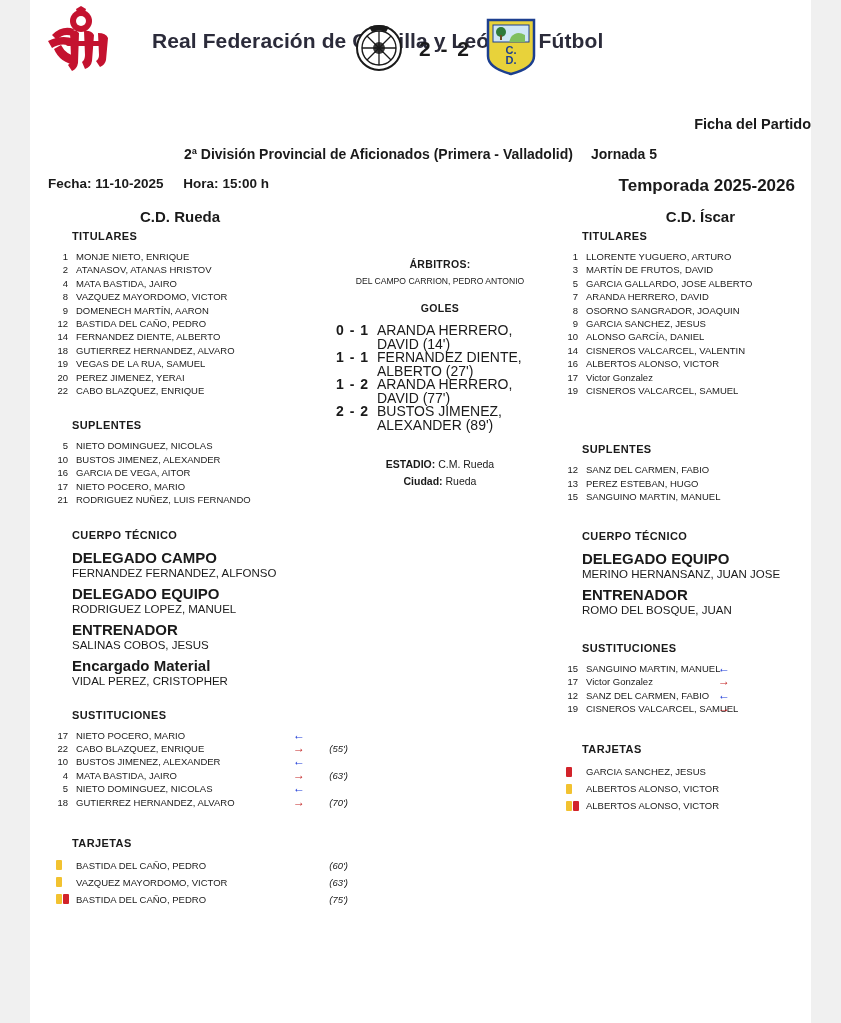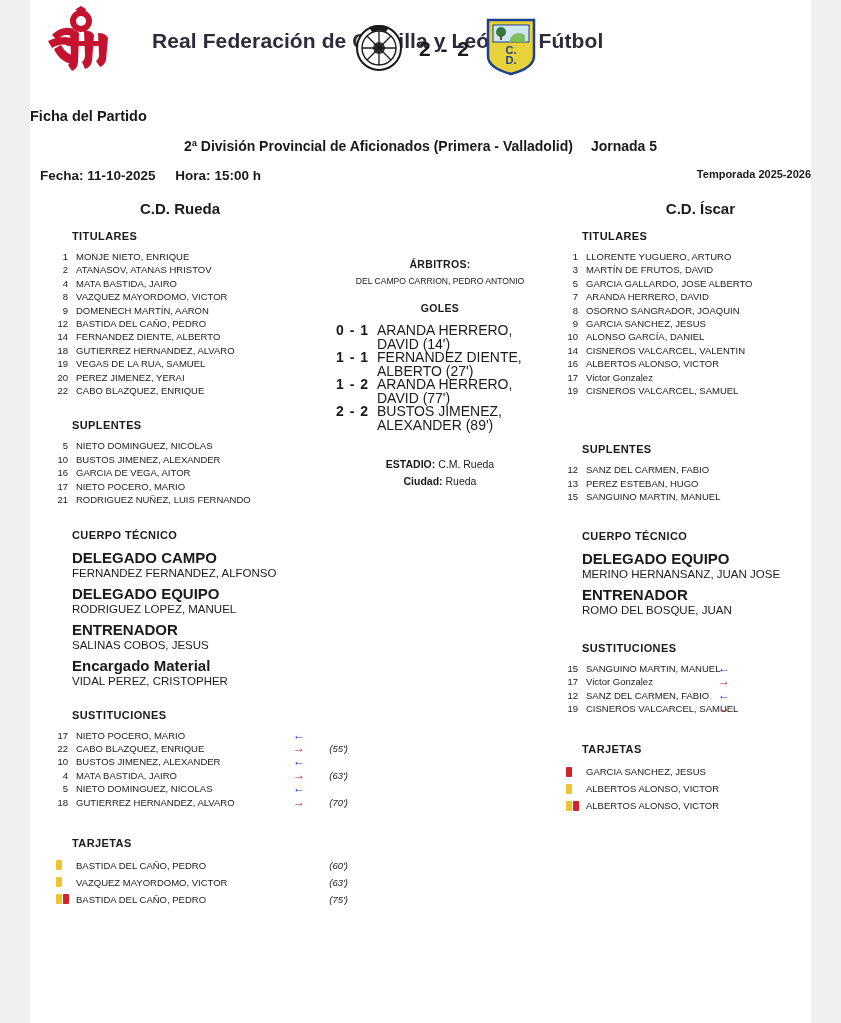--- a/index.html
+++ b/index.html
@@ -60,48 +60,48 @@
   .fed-title {
     font-size: 21px;
     font-weight: bold;
     color: #2b2b3a;
     margin-left: 28px;
     letter-spacing: 0.1px;
   }
 
   
   .doc-title {
-    text-align: left;
+    text-align: right;
     font-size: 14.5px;
     font-weight: bold;
-    margin-top: 30px;
+    margin-top: 38px;
   }
   .comp-line {
     text-align: center;
     font-size: 14px;
     font-weight: bold;
     margin-top: 14px;
   }
   .comp-line .jornada { margin-left: 18px; }
   .meta-row {
     position: relative;
     margin-top: 14px;
     height: 20px;
   }
   .meta-left {
     position: absolute;
-    left: 10px;
+    left: 18px;
     font-size: 13.5px;
     font-weight: bold;
   }
   .meta-left .hora { margin-left: 16px; }
   .meta-right {
     position: absolute;
-    right: 0;
-    font-size: 11px;
+    right: 16px;
+    font-size: 17px;
     font-weight: bold;
   }
 
   
   .teams-row {
     position: relative;
     height: 38px;
     margin-top: 12px;
   }
   .team-name {

